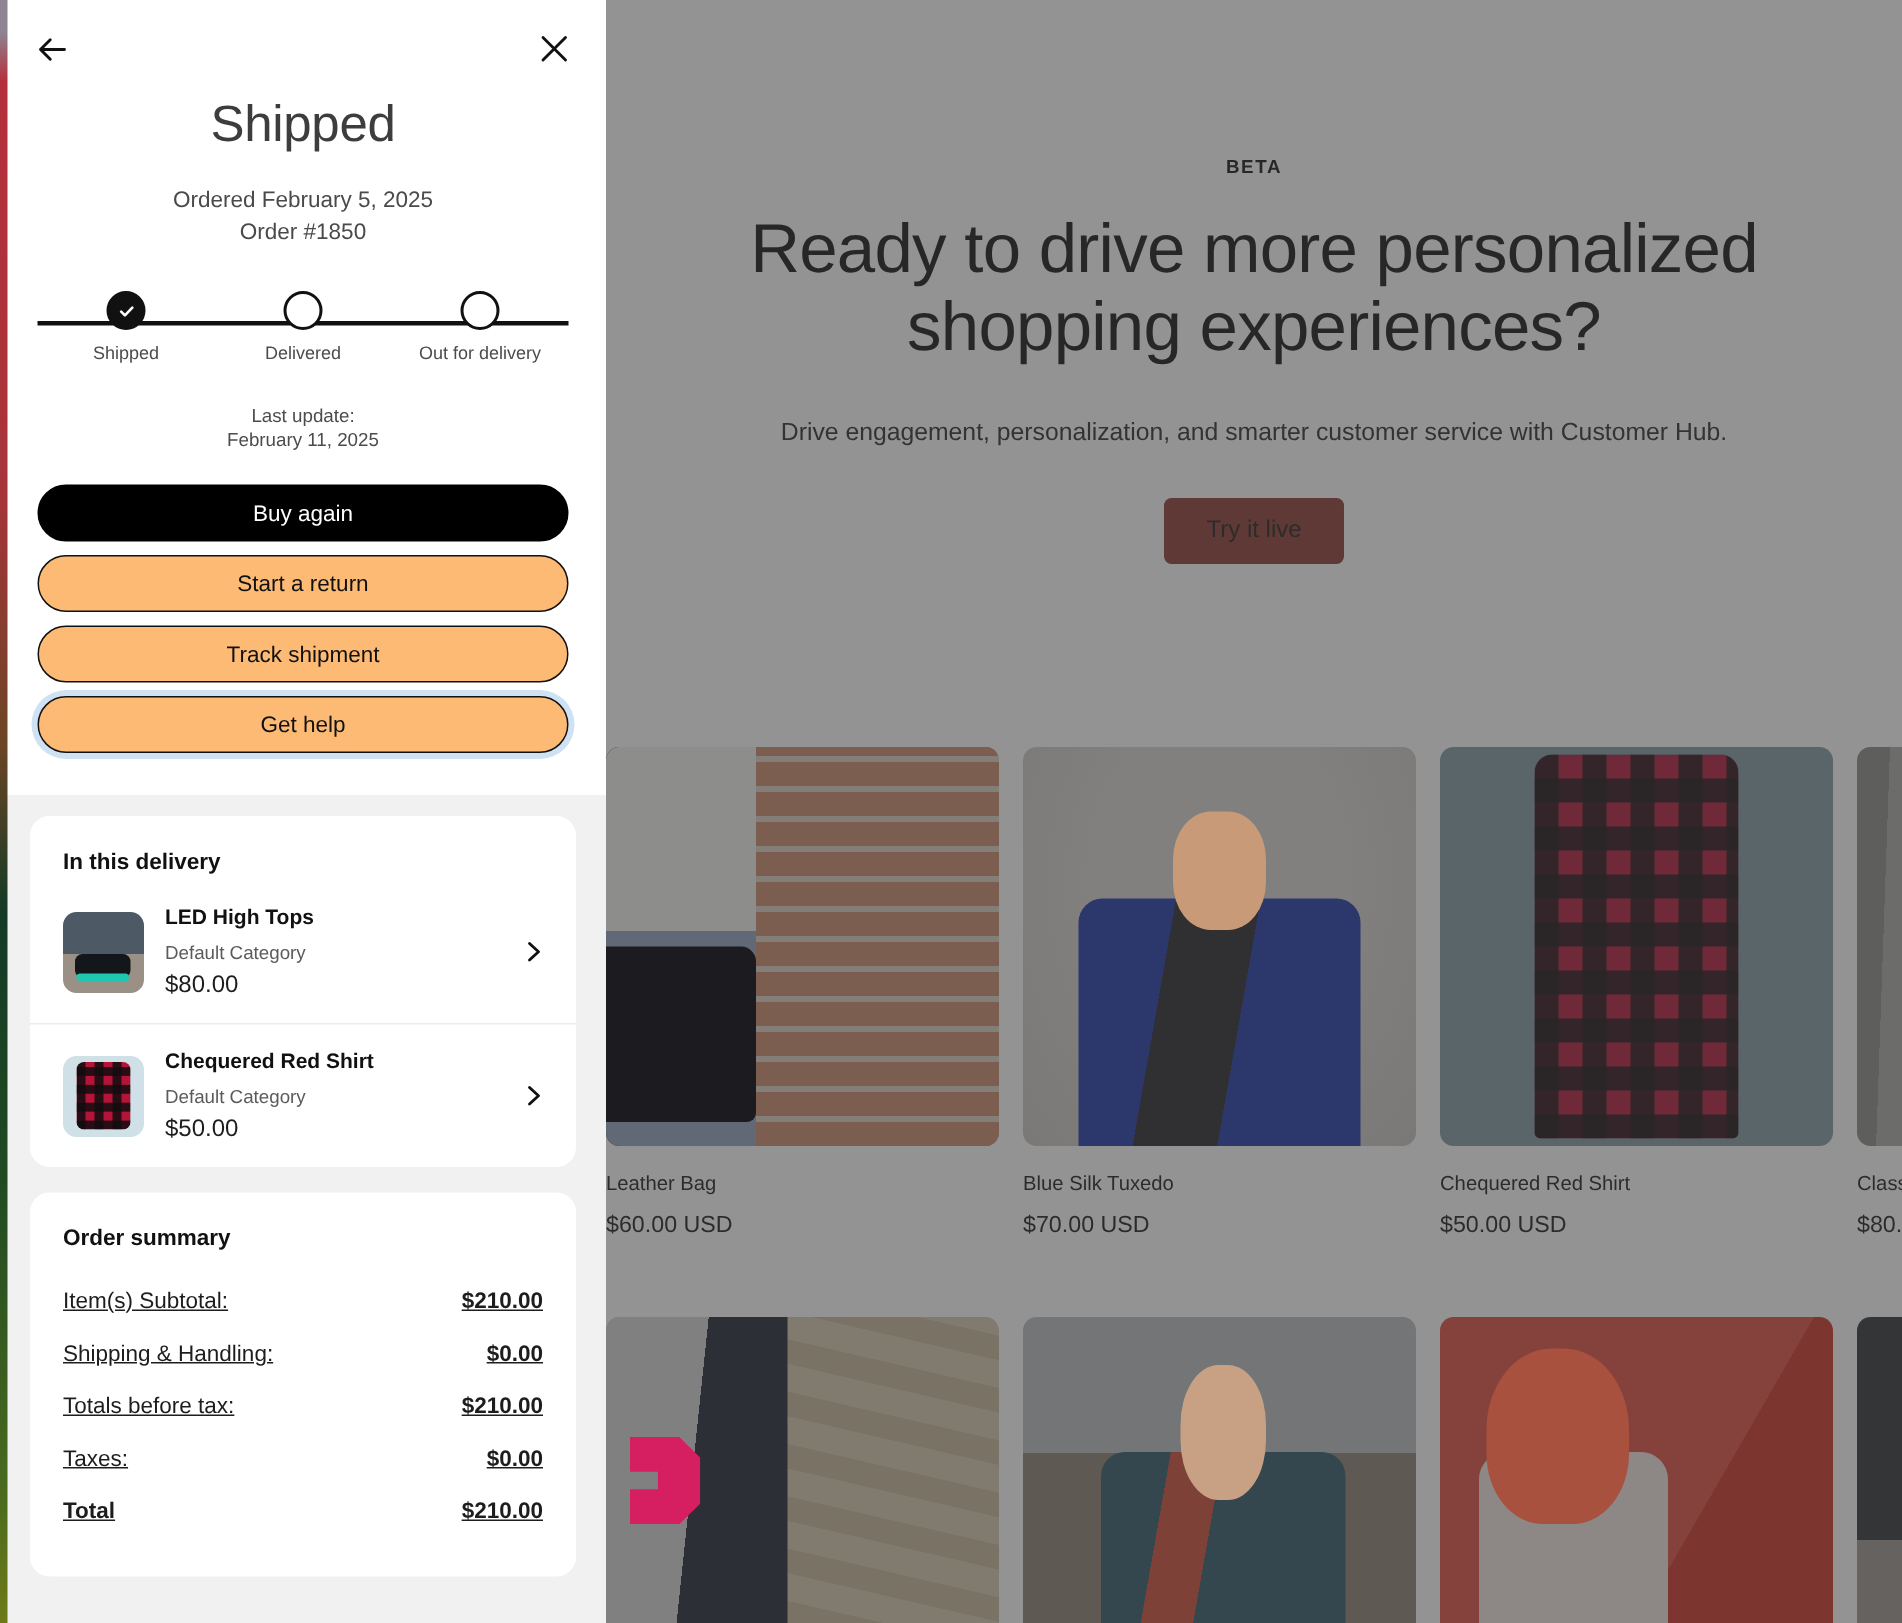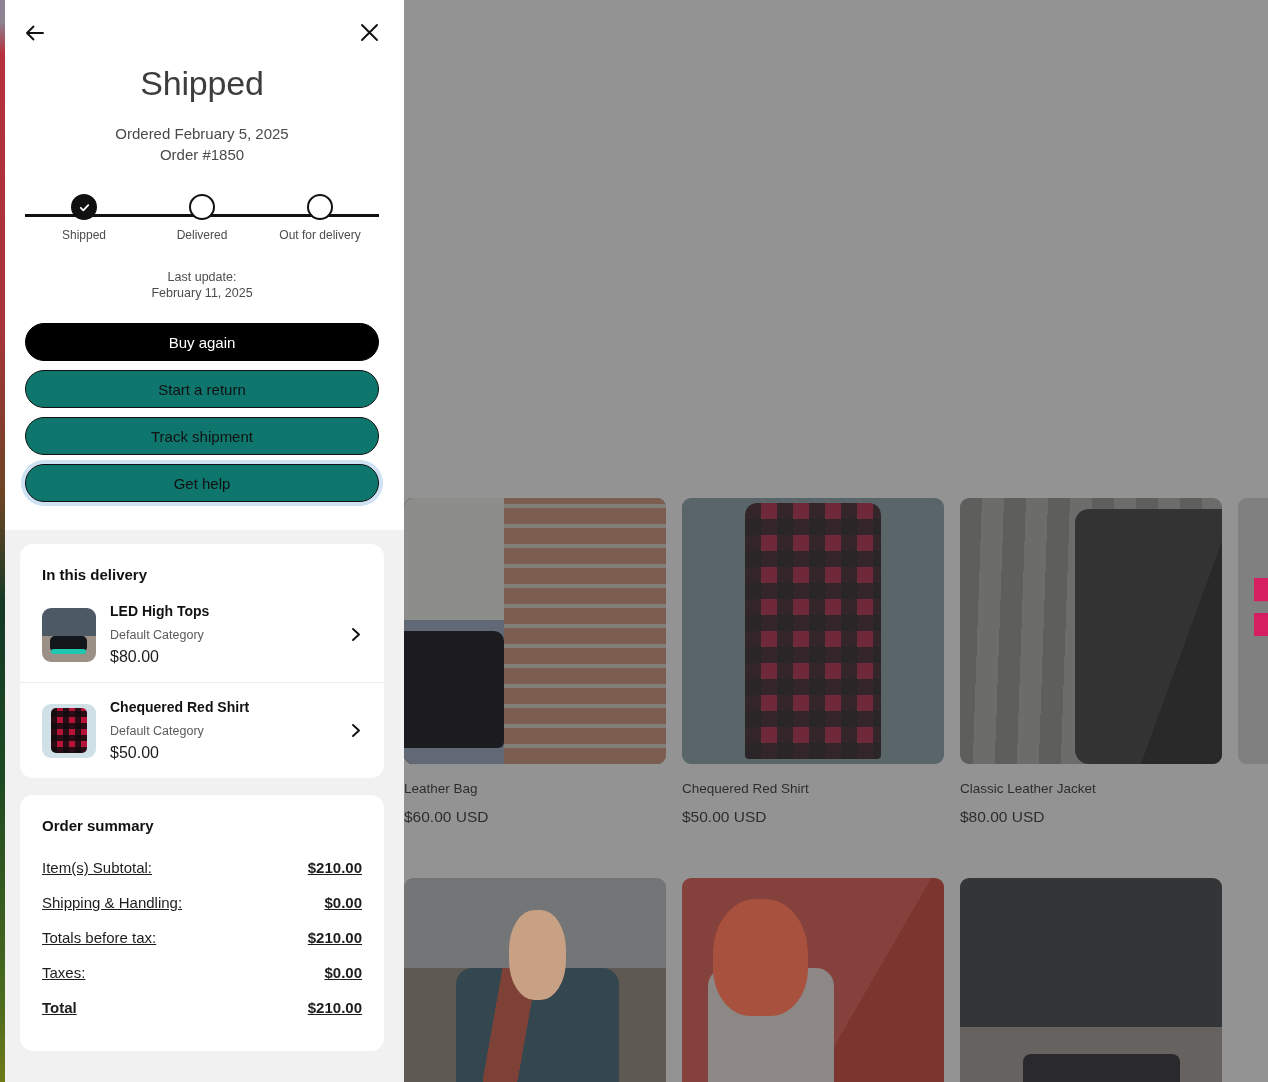--- a/index.html
+++ b/index.html
@@ -223,21 +223,21 @@
   }
 
   .actions { margin-top: 22px; display: flex; flex-direction: column; gap: 9px; }
   .btn {
     height: 38px; border-radius: 20px;
     font-size: 15px; font-family: inherit;
     cursor: pointer; display: flex;
     align-items: center; justify-content: center;
   }
   .btn-primary { background: #000000; color: #ffffff; border: 1px solid #000000; font-weight: 400; }
-  .btn-outline { background: #0f766e; color: #111111; border: 1.3px solid #111111; }
+  .btn-outline { background: #fdba74; color: #111111; border: 1.3px solid #111111; }
   .btn-focus {
     box-shadow: 0 0 0 4px #cfe2f3;
   }
 
   .panel-body { padding: 14px 20px 20px 20px; }
 
   .card-block {
     background: #ffffff; border-radius: 13px;
     margin-bottom: 17px;
     overflow: hidden;
@@ -281,28 +281,41 @@
   .sum-row.total .lbl { font-weight: bold; }
 </style>
 </head>
 <body>
 
 <div class="screen">
 
   <div class="storefront">
     <div class="store-inner">
 
+      <section class="hero">
+        <div class="hero-beta">BETA</div>
+        <h1 class="hero-title">Ready to drive more personalized shopping experiences?</h1>
+        <p class="hero-sub">Drive engagement, personalization, and smarter customer service with Customer Hub.</p>
+        <button class="hero-cta">Try it live</button>
+      </section>
 
       <div class="grid">
         <div class="card">
           <div class="card-img">
               <div class="ph ph-bag"></div>
             </div>
           <div class="card-title">Leather Bag</div>
           <div class="card-price">$60.00 USD</div>
+        </div>
+        <div class="card">
+          <div class="card-img">
+              <div class="ph ph-tux"></div>
+            </div>
+          <div class="card-title">Blue Silk Tuxedo</div>
+          <div class="card-price">$70.00 USD</div>
         </div>
         <div class="card">
           <div class="card-img">
               <div class="ph ph-check"></div>
             </div>
           <div class="card-title">Chequered Red Shirt</div>
           <div class="card-price">$50.00 USD</div>
         </div>
         <div class="card">
           <div class="card-img">

